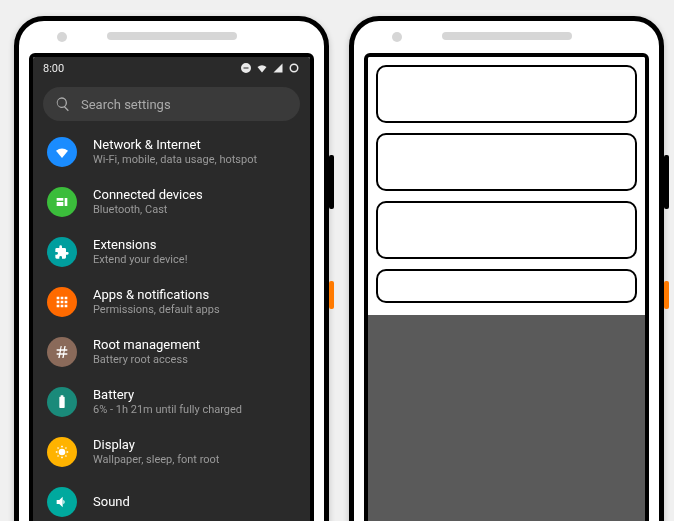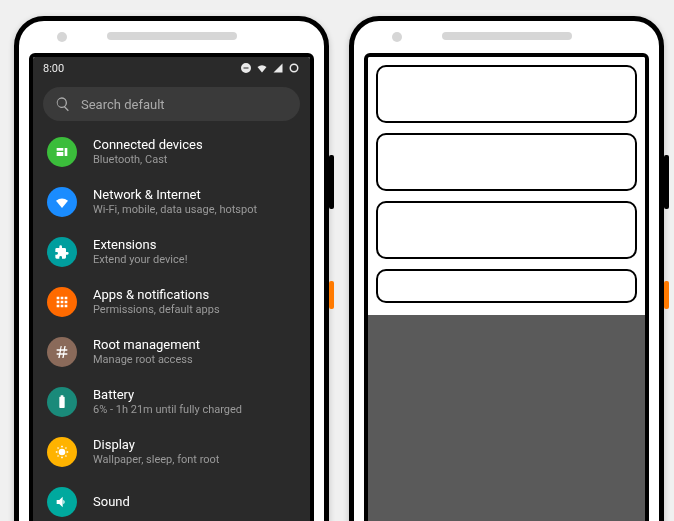--- a/index.html
+++ b/index.html
@@ -195,47 +195,47 @@
             <svg viewBox="0 0 24 24">
                 <path d="M12 3a9 9 0 100 18 9 9 0 000-18zm0 3a6 6 0 110 12 6 6 0 010-12z"></path>
               </svg>
           </span>
         </div>
 
         <div class="searchbar">
           <svg viewBox="0 0 24 24">
               <path d="M10 2a8 8 0 015.3 13.9l5.4 5.4-1.4 1.4-5.4-5.4A8 8 0 1110 2zm0 2a6 6 0 100 12 6 6 0 000-12z"></path>
             </svg>
-          <span>Search default</span>
+          <span>Search settings</span>
         </div>
 
         <div class="list" id="settings-list">
+            <div class="row">
+              <div class="ic c-blue">
+                <svg viewBox="0 0 24 24">
+                  <path d="M12 21l9-11a15 15 0 00-18 0l9 11z"></path>
+                </svg>
+              </div>
+              <div class="txts">
+                <div class="title">Network &amp; Internet</div>
+                <div class="sub">Wi-Fi, mobile, data usage, hotspot</div>
+              </div>
+            </div>
             <div class="row">
               <div class="ic c-green">
                 <svg viewBox="0 0 24 24">
                   <path d="M4 6h10v4H4V6zm12 0h4v12h-4V6zM4 12h10v6H4v-6z"></path>
                 </svg>
               </div>
               <div class="txts">
                 <div class="title">Connected devices</div>
                 <div class="sub">Bluetooth, Cast</div>
               </div>
             </div>
             <div class="row">
-              <div class="ic c-blue">
-                <svg viewBox="0 0 24 24">
-                  <path d="M12 21l9-11a15 15 0 00-18 0l9 11z"></path>
-                </svg>
-              </div>
-              <div class="txts">
-                <div class="title">Network &amp; Internet</div>
-                <div class="sub">Wi-Fi, mobile, data usage, hotspot</div>
-              </div>
-            </div>
-            <div class="row">
               <div class="ic c-teal">
                 <svg viewBox="0 0 24 24">
                   <path d="M10 2a2 2 0 012 2v2h4a2 2 0 012 2v4h2a2 2 0 110 4h-2v4a2 2 0 01-2 2h-4v-2a2 2 0 10-4 0v2H4a2 2 0 01-2-2v-4h2a2 2 0 100-4H2V8a2 2 0 012-2h4V4a2 2 0 012-2z"></path>
                 </svg>
               </div>
               <div class="txts">
                 <div class="title">Extensions</div>
                 <div class="sub">Extend your device!</div>
               </div>
             </div>
@@ -251,21 +251,21 @@
               </div>
             </div>
             <div class="row">
               <div class="ic c-brown">
                 <svg viewBox="0 0 24 24">
                   <path d="M10 3l-1 5H4v2h4.6l-.8 4H4v2h3.4l-1 5h2l1-5h4l-1 5h2l1-5H20v-2h-4.6l.8-4H20V8h-3.4l1-5h-2l-1 5h-4l1-5h-2zm.6 7h4l-.8 4h-4l.8-4z"></path>
                 </svg>
               </div>
               <div class="txts">
                 <div class="title">Root management</div>
-                <div class="sub">Manage root access</div>
+                <div class="sub">Battery root access</div>
               </div>
             </div>
             <div class="row">
               <div class="ic c-dteal">
                 <svg viewBox="0 0 24 24">
                   <path d="M15 4h-1V2h-4v2H9a1 1 0 00-1 1v15a1 1 0 001 1h6a1 1 0 001-1V5a1 1 0 00-1-1z"></path>
                 </svg>
               </div>
               <div class="txts">
                 <div class="title">Battery</div>

